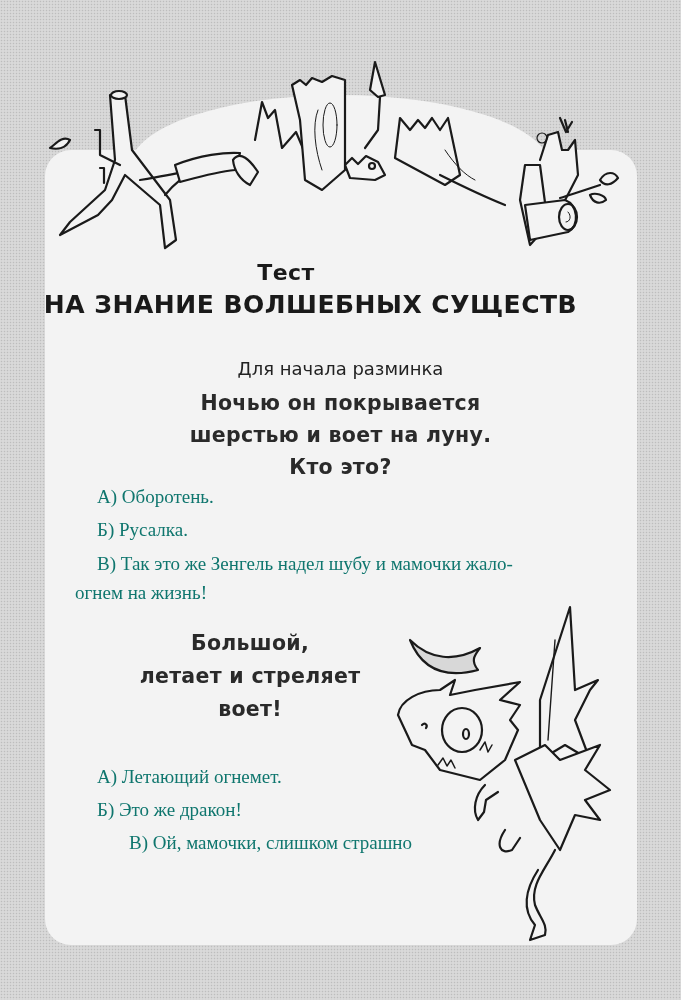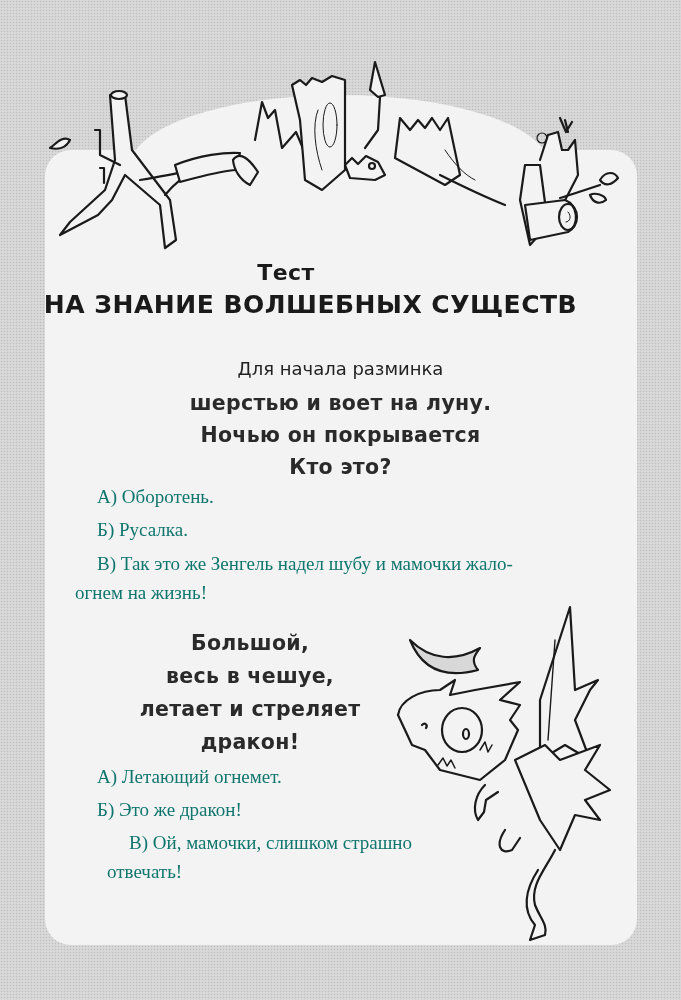--- a/index.html
+++ b/index.html
@@ -98,60 +98,58 @@
   <path d="M525 205 L565 200 C578 205 580 225 568 232 L530 240 Z" fill="#f3f3f3"></path>
   <ellipse cx="568" cy="217" rx="9" ry="13"></ellipse>
   <path d="M568 212 C572 216 570 222 566 222" stroke-width="1"></path>
 </svg>
 
 <div class="title-small">Тест</div>
 <div class="title-big">НА ЗНАНИЕ ВОЛШЕБНЫХ СУЩЕСТВ</div>
 <div class="subtitle">Для начала разминка</div>
 
 <div class="riddle riddle1">
+  <div>Ночью он покрывается</div>
   <div>шерстью и воет на луну.</div>
-  <div>Ночью он покрывается</div>
   <div>Кто это?</div>
 </div>
 <div class="answer a1">
   <span class="indent">А)</span>
   <span>Оборотень.</span>
 </div>
 <div class="answer a2">
   <span class="indent">Б)</span>
   <span>Русалка.</span>
 </div>
 <div class="answer a3">
   <div>
     <span class="indent">В)</span>
     <span>Так это же Зенгель надел шубу и мамочки жало-</span>
   </div>
   <div>огнем на жизнь!</div>
 </div>
 
 <div class="riddle riddle2">
   <div>Большой,</div>
-  <div>весь в чешуе,</div>
   <div>летает и стреляет</div>
-  <div>дракон!</div>
+  <div>воет!</div>
 </div>
 <div class="answer b1">
   <span class="indent">А)</span>
   <span>Летающий огнемет.</span>
 </div>
 <div class="answer b2">
   <span class="indent">Б)</span>
   <span>Это же дракон!</span>
 </div>
 <div class="answer b3">
   <div>
     <span class="indent">В)</span>
     <span>Ой, мамочки, слишком страшно</span>
   </div>
-  <div>отвечать!</div>
 </div>
 
 <svg class="deco" width="681" height="1000" fill="none" stroke="#1a1a1a" stroke-width="2.2" stroke-linejoin="round" stroke-linecap="round">
 
   <path d="M410 640 C420 665 440 680 478 670 C470 660 475 655 480 648 C455 662 430 660 410 640 Z" fill="#d8d8d8"></path>
 
   <path d="M570 607 L540 700 L540 760 L565 745 L590 760 L575 720 L590 690 L598 680 L575 690 Z" fill="#f3f3f3"></path>
   <path d="M555 640 L548 740" stroke-width="1.4"></path>
 
   <path d="M515 760 L545 745 L560 760 L600 745 L585 770 L610 790 L585 800 L600 820 L575 815 L560 850 L540 820 Z" fill="#f3f3f3"></path>

